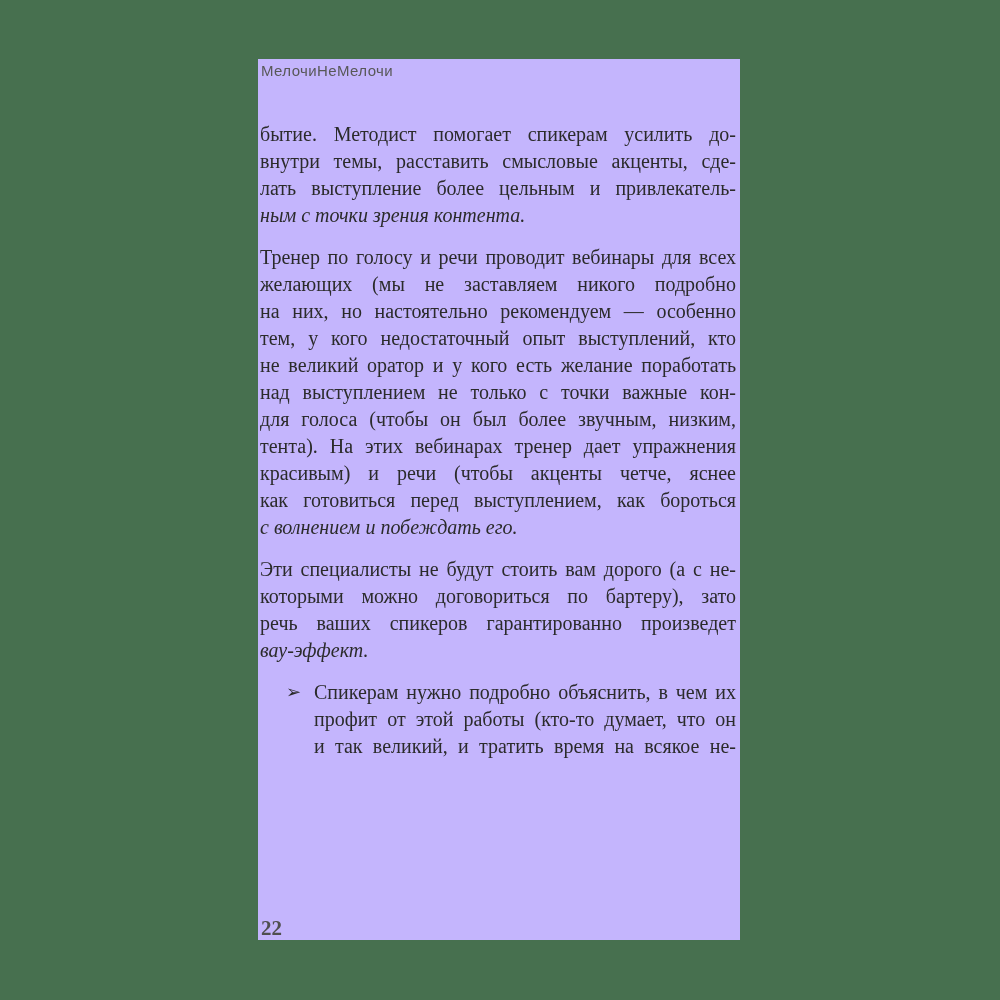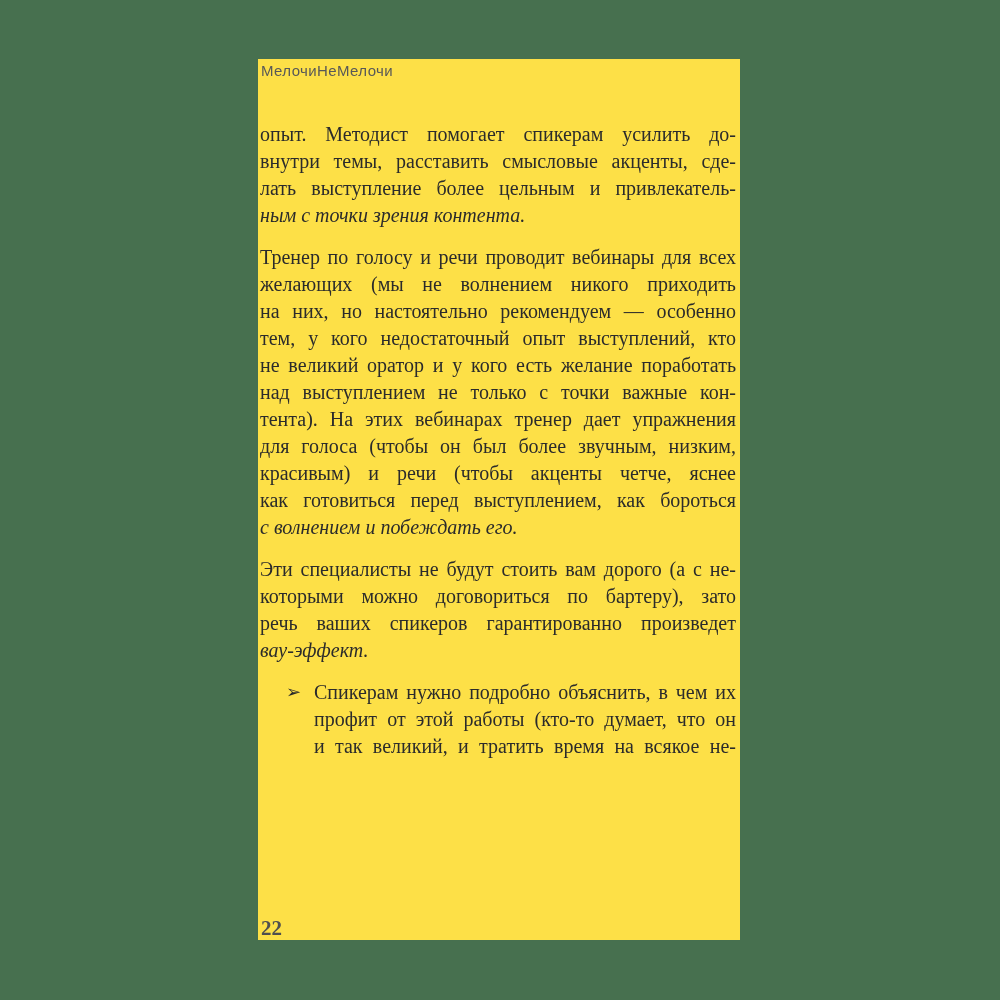--- a/index.html
+++ b/index.html
@@ -77,38 +77,38 @@
     font-size: 21px;
     font-weight: bold;
     color: #4f4f4f;
     font-family: "Liberation Serif", serif;
   }
 </style>
 </head>
 <body style="background: rgb(71, 112, 79);">
 
 <div class="reader-bg">
-  <div class="book-page" style="background: #fde047;">
+  <div class="book-page" style="background: #c4b5fd;">
     <div class="running-header" style="color: rgb(88, 88, 88);">МелочиНеМелочи</div>
     <div class="page-body" style="color: rgb(43, 43, 43);">
         <div class="para">
-          <div class="line">опыт. Методист помогает спикерам усилить до-</div>
+          <div class="line">бытие. Методист помогает спикерам усилить до-</div>
           <div class="line">внутри темы, расставить смысловые акценты, сде-</div>
           <div class="line">лать выступление более цельным и привлекатель-</div>
           <div class="line no-justify">ным с точки зрения контента.</div>
         </div>
         <div class="para">
           <div class="line">Тренер по голосу и речи проводит вебинары для всех</div>
-          <div class="line">желающих (мы не волнением никого приходить</div>
+          <div class="line">желающих (мы не заставляем никого подробно</div>
           <div class="line">на них, но настоятельно рекомендуем — особенно</div>
           <div class="line">тем, у кого недостаточный опыт выступлений, кто</div>
           <div class="line">не великий оратор и у кого есть желание поработать</div>
           <div class="line">над выступлением не только с точки важные кон-</div>
+          <div class="line">для голоса (чтобы он был более звучным, низким,</div>
           <div class="line">тента). На этих вебинарах тренер дает упражнения</div>
-          <div class="line">для голоса (чтобы он был более звучным, низким,</div>
           <div class="line">красивым) и речи (чтобы акценты четче, яснее</div>
           <div class="line">как готовиться перед выступлением, как бороться</div>
           <div class="line no-justify">с волнением и побеждать его.</div>
         </div>
         <div class="para">
           <div class="line">Эти специалисты не будут стоить вам дорого (а с не-</div>
           <div class="line">которыми можно договориться по бартеру), зато</div>
           <div class="line">речь ваших спикеров гарантированно произведет</div>
           <div class="line no-justify">вау-эффект.</div>
         </div>

